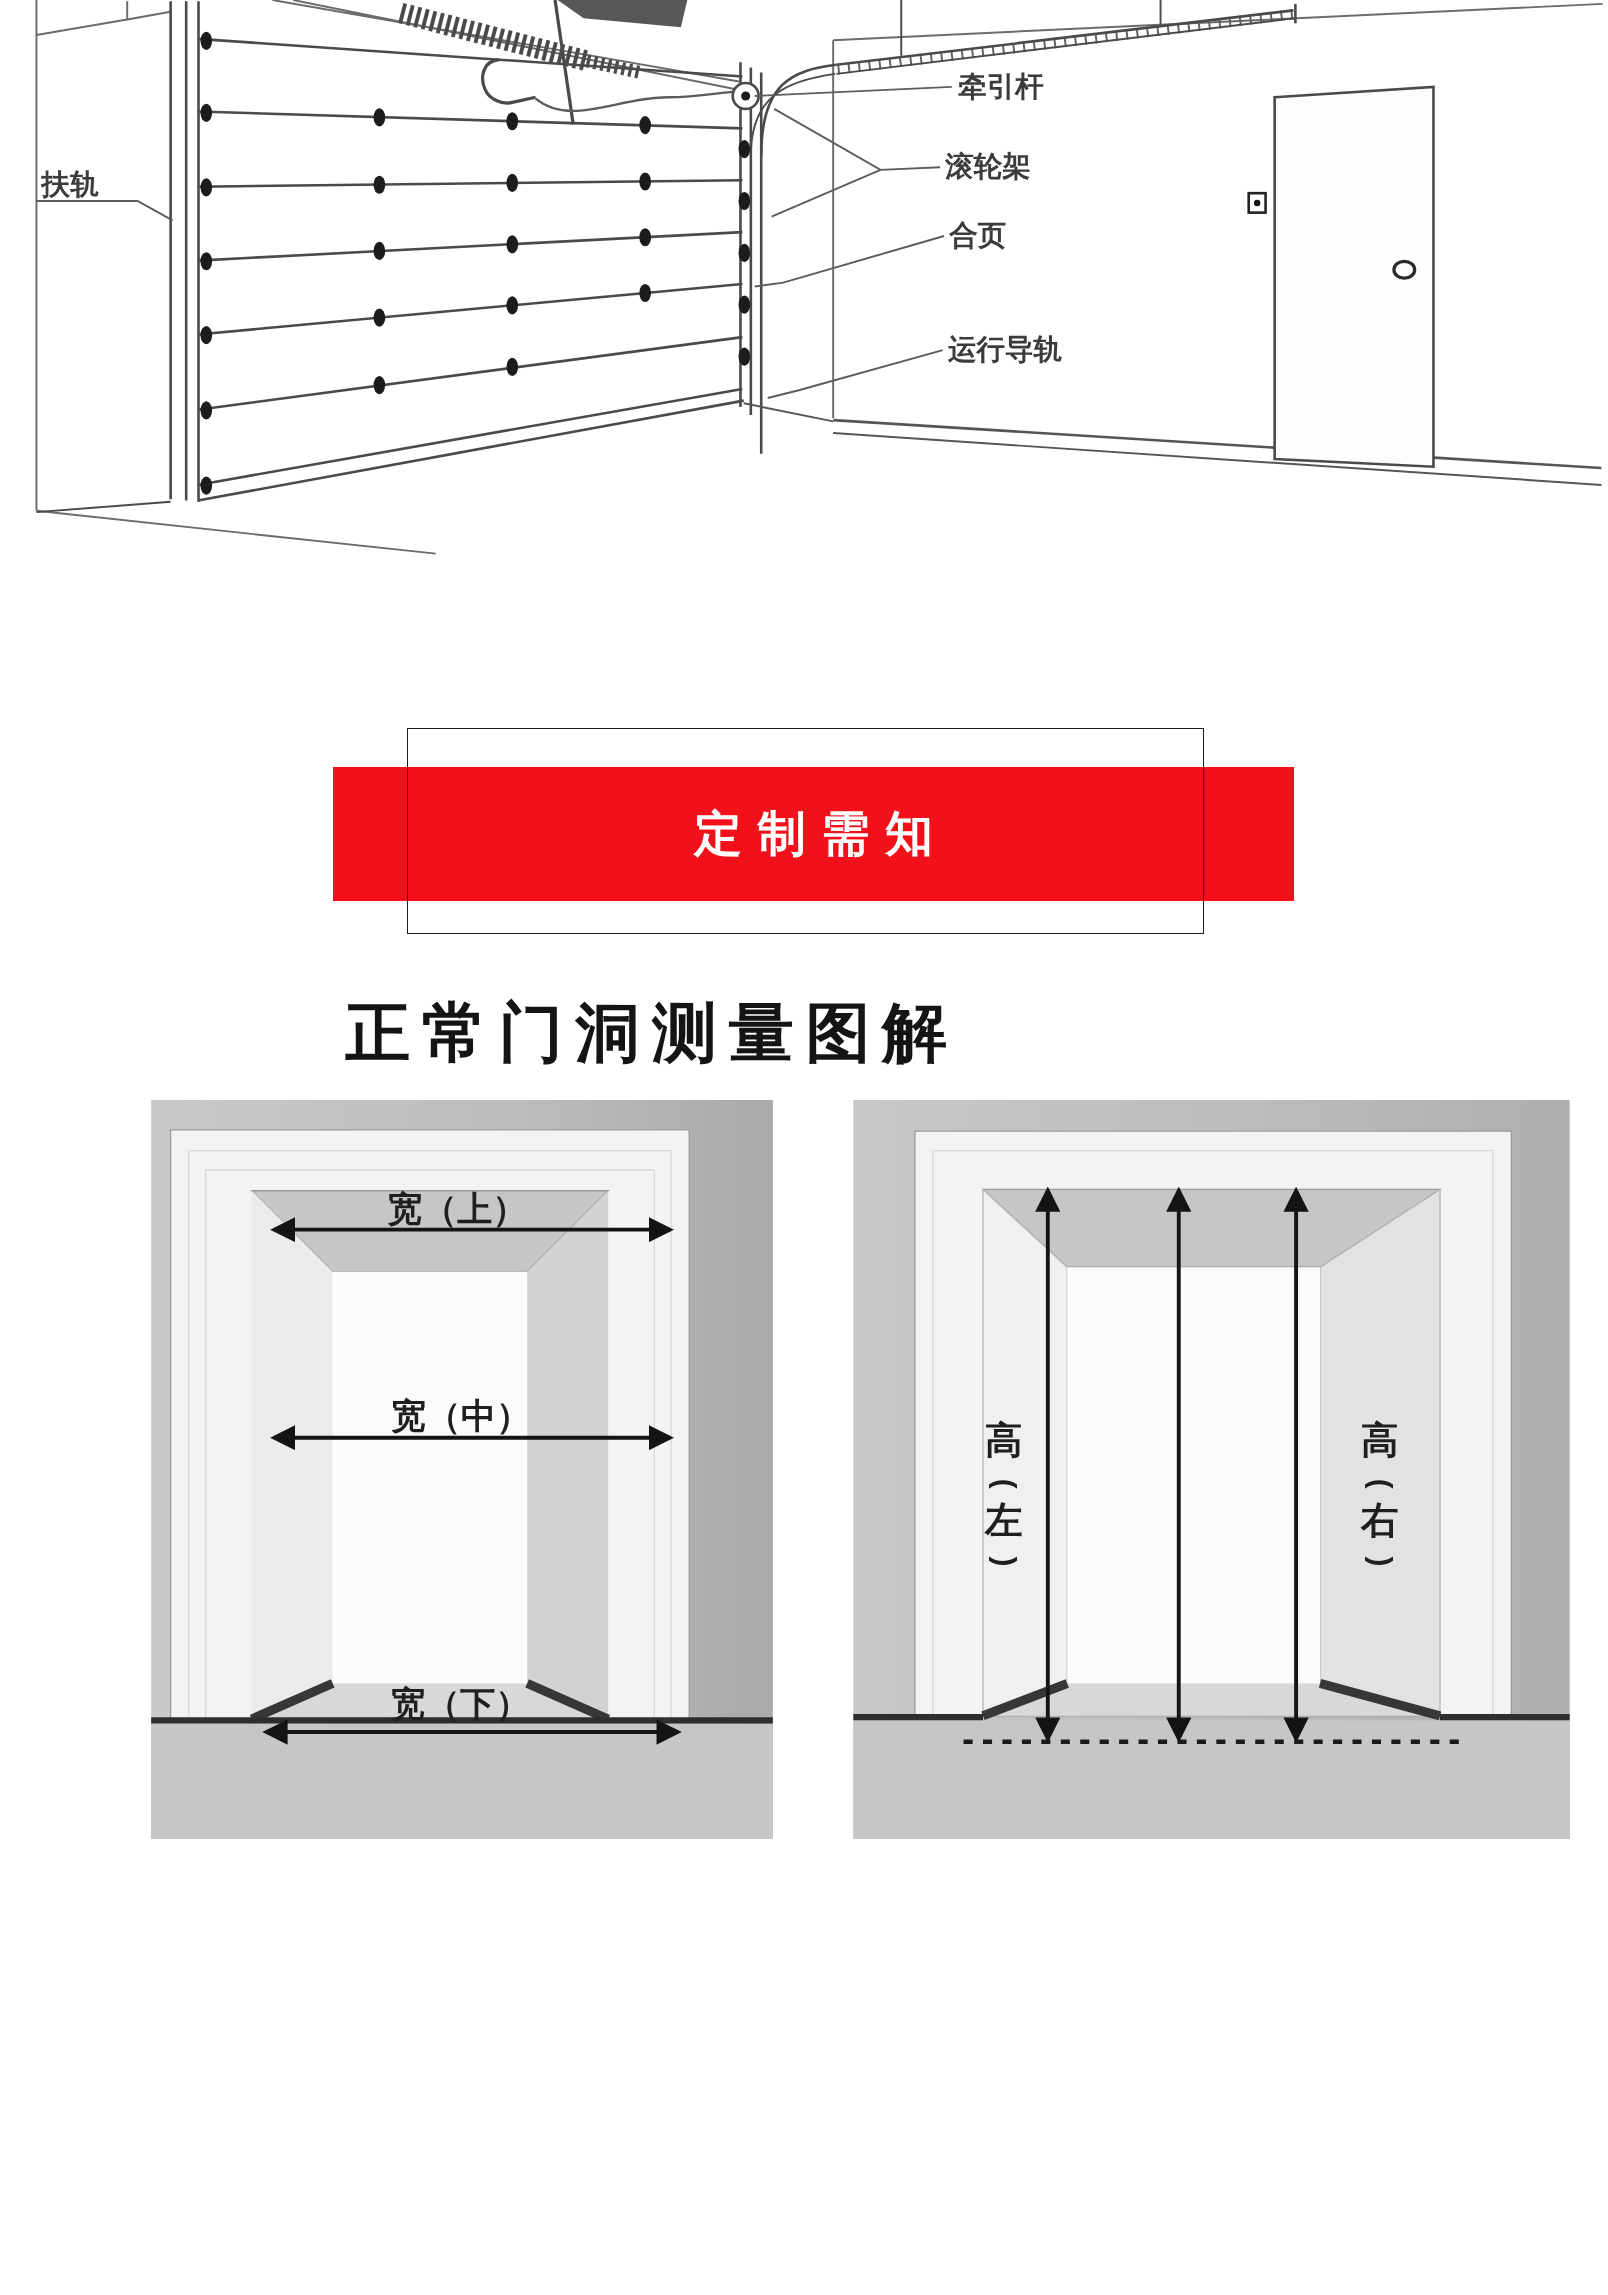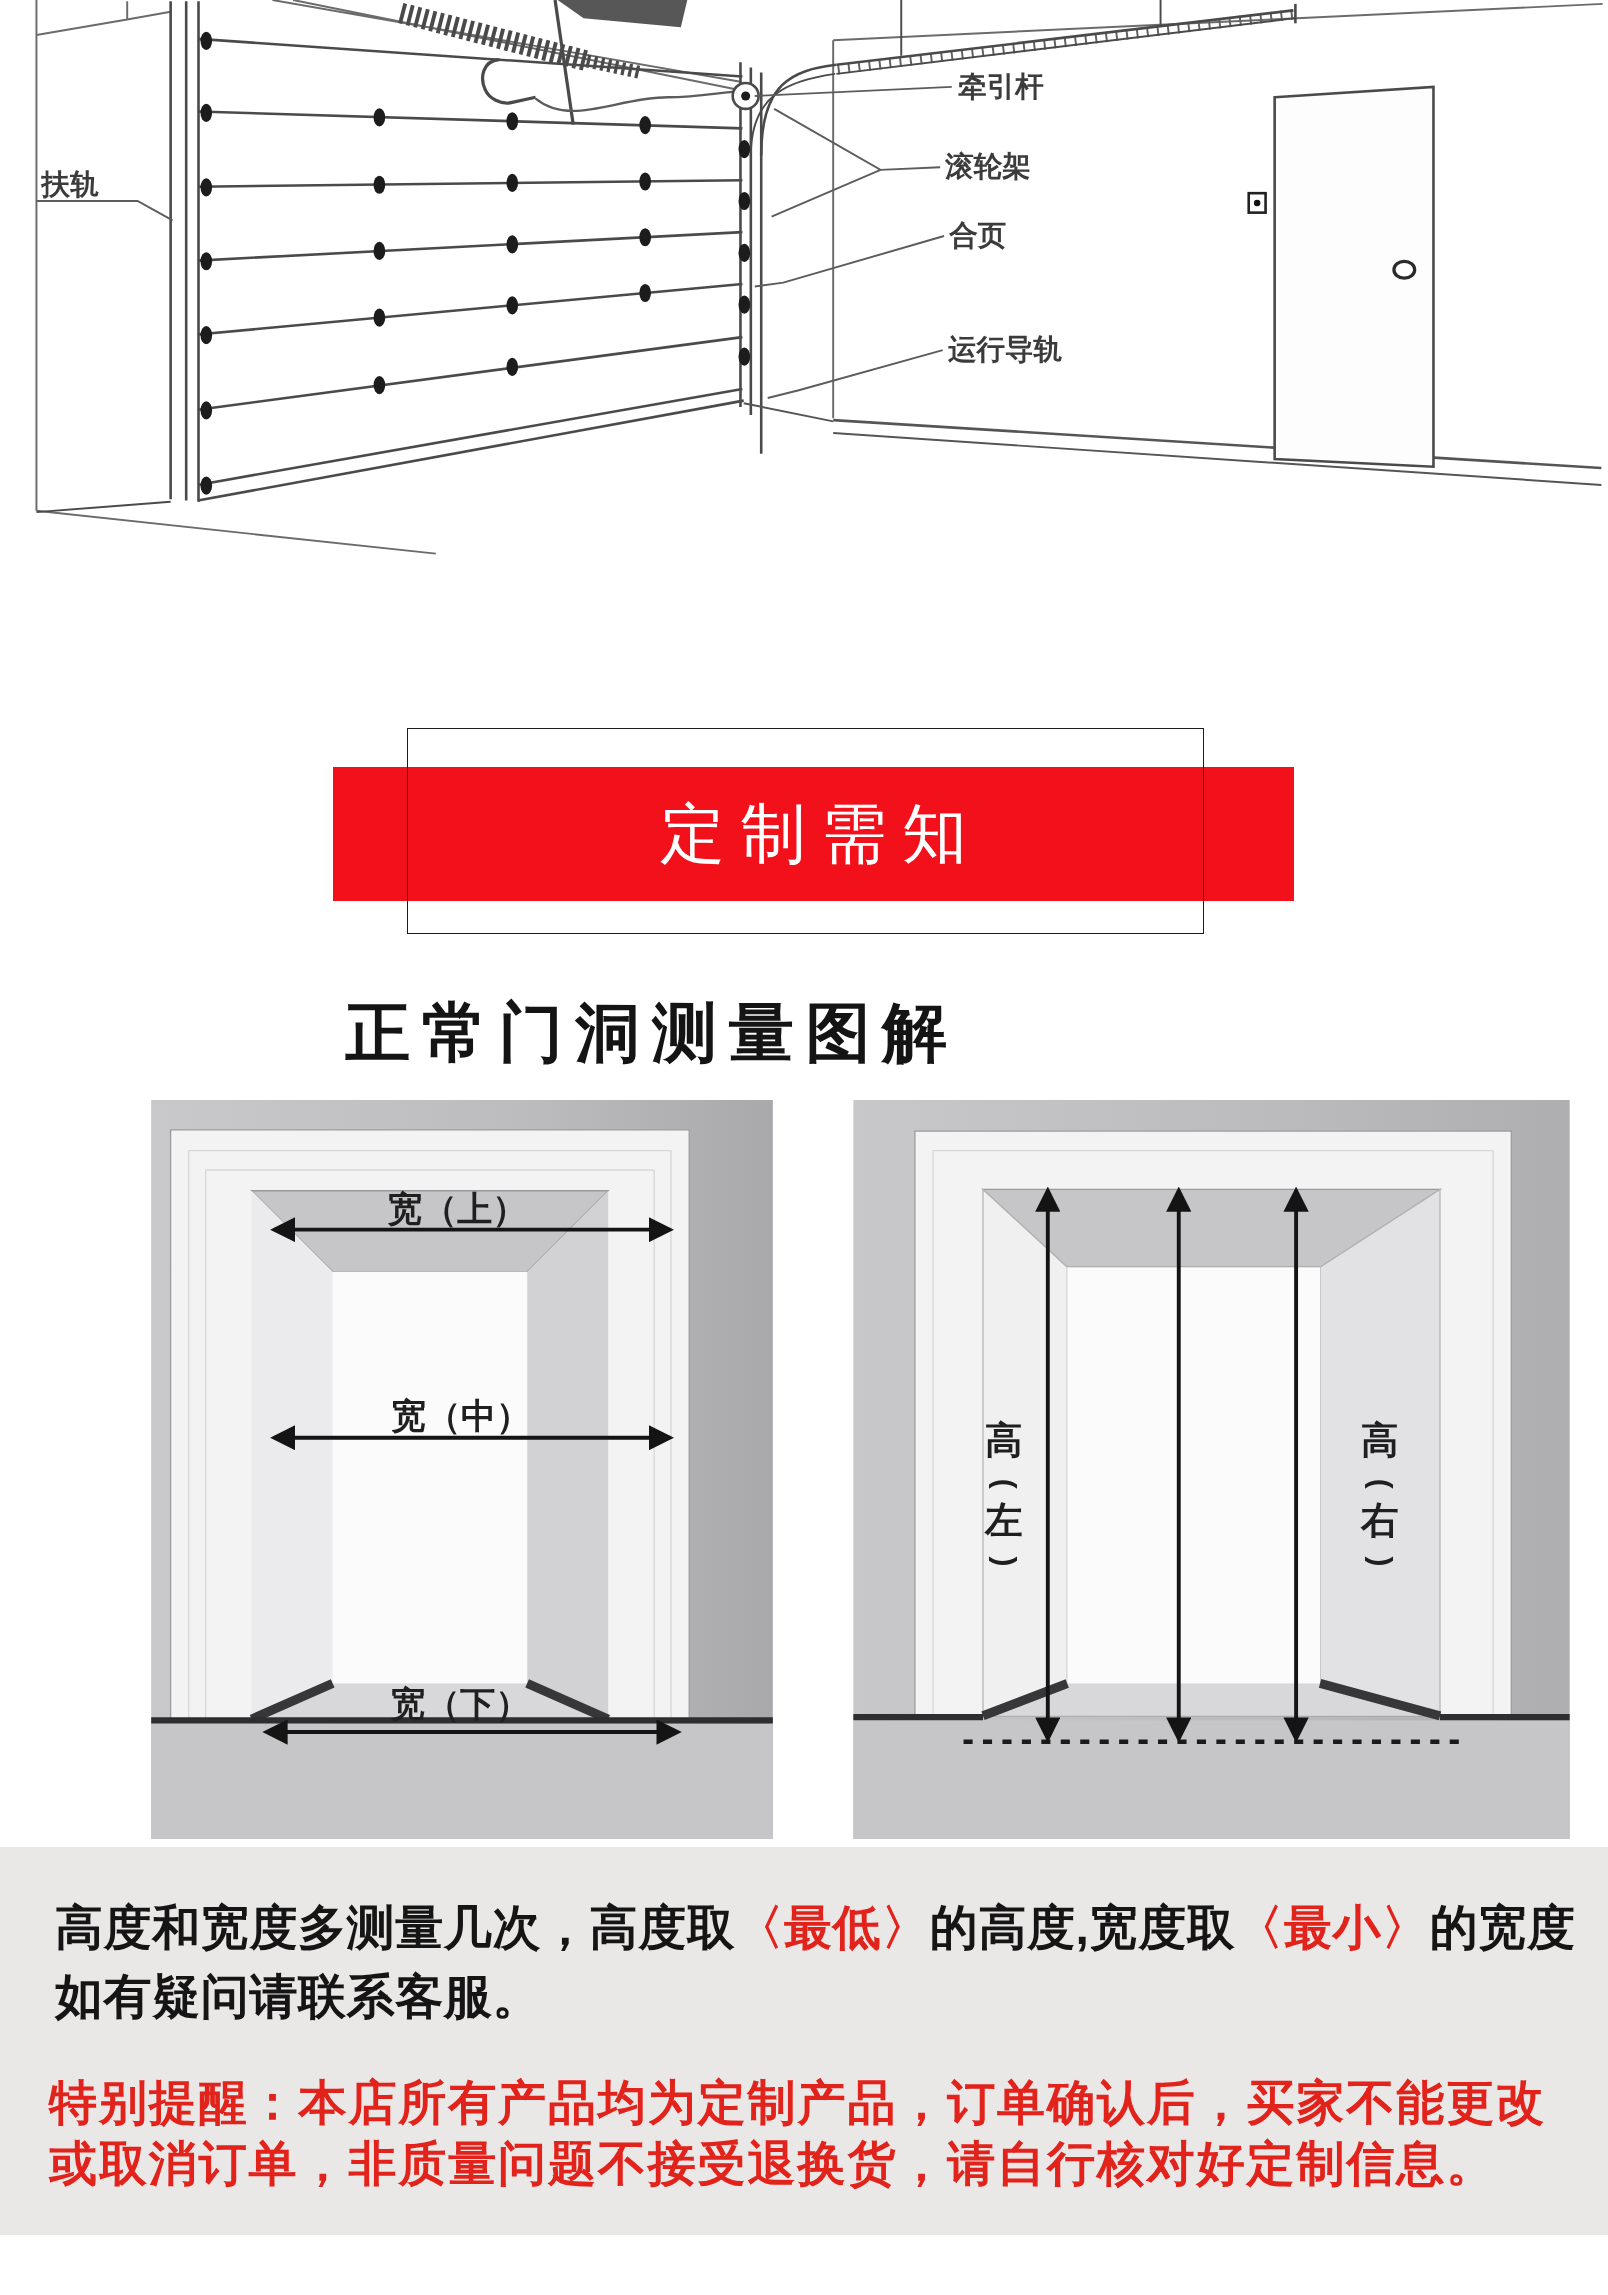--- a/index.html
+++ b/index.html
@@ -9,21 +9,21 @@
   }
   svg text{font-family:"Liberation Sans","DejaVu Sans",sans-serif;}
   .abs{position:absolute;}
 
   
   .banner-band{position:absolute;left:333px;top:767px;width:961px;height:134px;background:var(--banner-red,#f2111a);z-index:1;}
   .banner-frame{position:absolute;left:407px;top:728px;width:795px;height:204px;border:1.9px solid #1c1c1c;z-index:2;background:transparent;}
   .banner-title{
     position:absolute;left:333px;top:767px;width:961px;height:134px;z-index:3;
     display:flex;align-items:center;justify-content:center;
-    color:#ffffff;font-size:65px;font-weight:400;letter-spacing:15.6px;text-indent:15.6px;
+    color:#ffffff;font-size:48px;font-weight:700;letter-spacing:15.6px;text-indent:15.6px;
   }
 
   .section-title{
     position:absolute;left:0;top:991px;width:1304px;height:84px;
     display:flex;align-items:center;justify-content:center;
     color:#141414;font-size:65px;font-weight:700;letter-spacing:11.7px;
   }
 
   
   .notes-panel{position:absolute;left:0;top:1847px;width:1608px;height:388px;background:var(--panel-gray,#eae7e7);}
@@ -235,23 +235,15 @@
       <g transform="translate(812,592) rotate(90)">
           <text x="0" y="14" font-size="46">(</text>
         </g>
       <text x="812" y="668" font-size="58">右</text>
       <g transform="translate(812,712) rotate(90)">
           <text x="0" y="14" font-size="46">)</text>
         </g>
     </g>
   </svg>
 
-  <div class="notes-panel">
-    <div class="note-line" style="top:49px">
-      <span>高度和宽度多测量几次，高度取</span><span class="red">〈最低〉</span><span>的高度,宽度取</span><span class="red">〈最小〉</span><span>的宽度</span>
-    </div>
-    <div class="note-line" style="top:118px">如有疑问请联系客服。</div>
-    <div class="warning-line" style="top:224px">特别提醒：本店所有产品均为定制产品，订单确认后，买家不能更改</div>
-    <div class="warning-line" style="top:285px">或取消订单，非质量问题不接受退换货，请自行核对好定制信息。</div>
-  </div>
 
 </div>
 
 
 </body></html>

